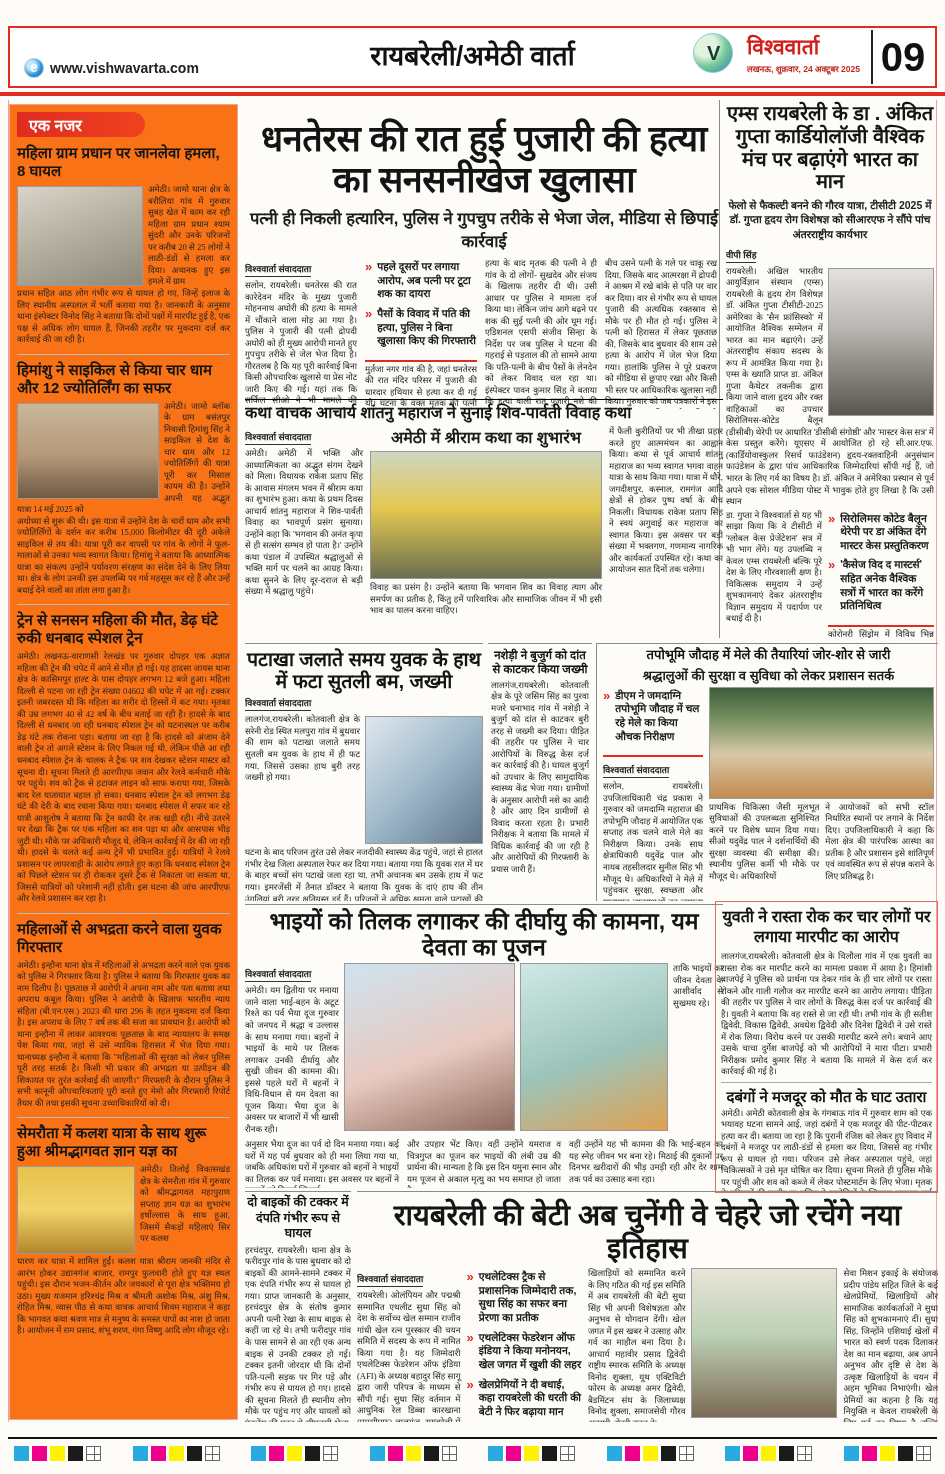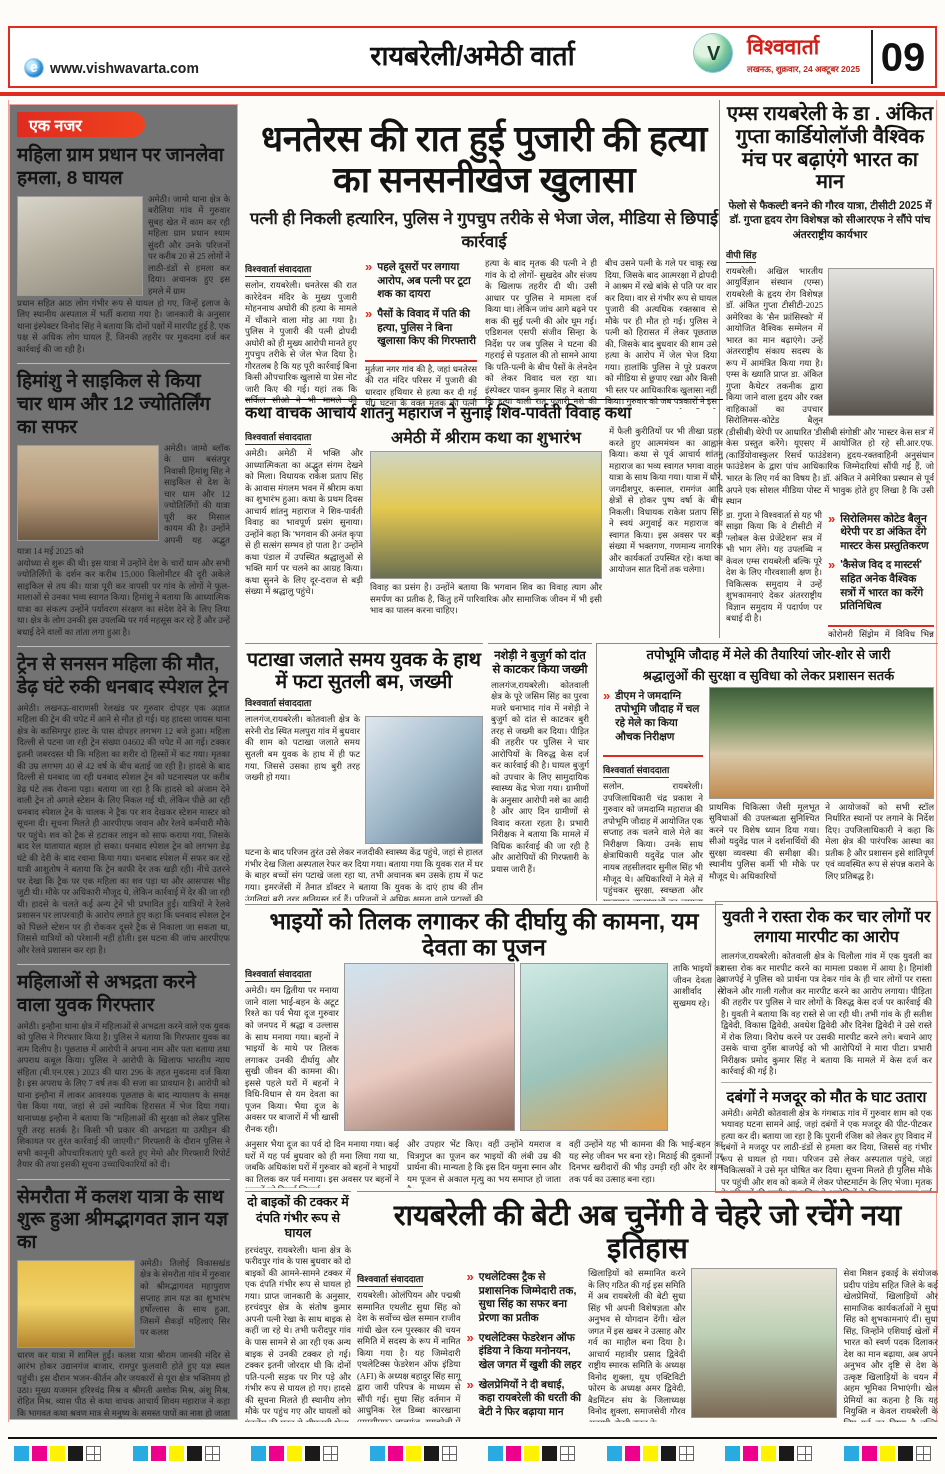--- a/index.html
+++ b/index.html
@@ -53,27 +53,27 @@
   .ph-kalash{background:linear-gradient(180deg,#e8c14d 0%,#f0d36a 50%,#b5862d 100%);}
   .ph-doctor{background:linear-gradient(180deg,#e4e2de 0%,#b9b7b2 40%,#59544e 100%);}
   .ph-car{background:linear-gradient(180deg,#cfd6c2 0%,#e3c84f 45%,#6b6f52 100%);}
   .ph-injured{background:linear-gradient(135deg,#dfe7ee 0%,#9fb8c9 50%,#5e7687 100%);}
   .ph-mela{background:linear-gradient(180deg,#3e5d3a 0%,#7a9464 30%,#d8c8a8 60%,#c28b4e 100%);}
   .ph-tilak1{background:linear-gradient(160deg,#cfe3ef 0%,#e8c9c0 55%,#8e6a5c 100%);}
   .ph-tilak2{background:linear-gradient(160deg,#cfe9e4 0%,#9cc4bb 55%,#e0a14f 100%);}
   .ph-sudha{background:linear-gradient(180deg,#e9e4d8 0%,#bcd0b4 45%,#7c6a55 100%);}
 
   
-  .sidebar{left:0;top:4px;width:229px;height:1316px;border:1px solid #f0a39a;background:#737373;
+  .sidebar{left:0;top:4px;width:229px;height:1316px;border:1px solid #f0a39a;background:#f97316;
            padding:7px 7px 4px 7px;}
   .tag-eknazar{width:128px;height:25px;background:linear-gradient(90deg,#e02b20,#f0421f);
       color:#fff;font:700 16px "Liberation Sans",sans-serif;display:flex;align-items:center;
       padding-left:12px;border-radius:0 13px 13px 0;margin-bottom:7px;}
   .sb-story{margin-bottom:8px;}
-  .sb-hl{font-size:19px;line-height:1.2;margin:2px 0 4px 0;}
+  .sb-hl{font-size:15px;line-height:1.2;margin:2px 0 4px 0;}
   .sb-rule{border-top:1px solid #bbb;margin:6px 0;}
 
   
   .lead{left:236px;top:16px;width:478px;height:293px;padding-top:2px;}
   .lead-hl{font-size:36px;text-align:center;letter-spacing:-0.5px;}
   .lead-sub{font:700 16.5px "Liberation Sans",sans-serif;text-align:center;margin-top:6px;}
   .lead-cols{display:flex;gap:8px;margin-top:6px;}
   .lead-cols .c{width:112px;}
 
   

